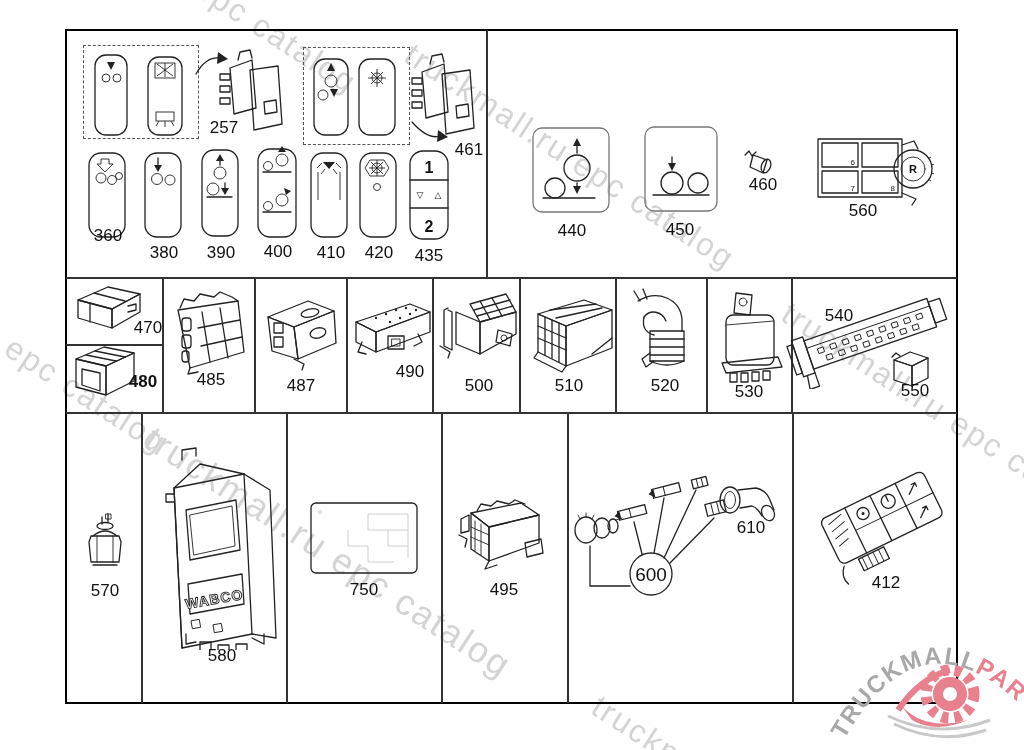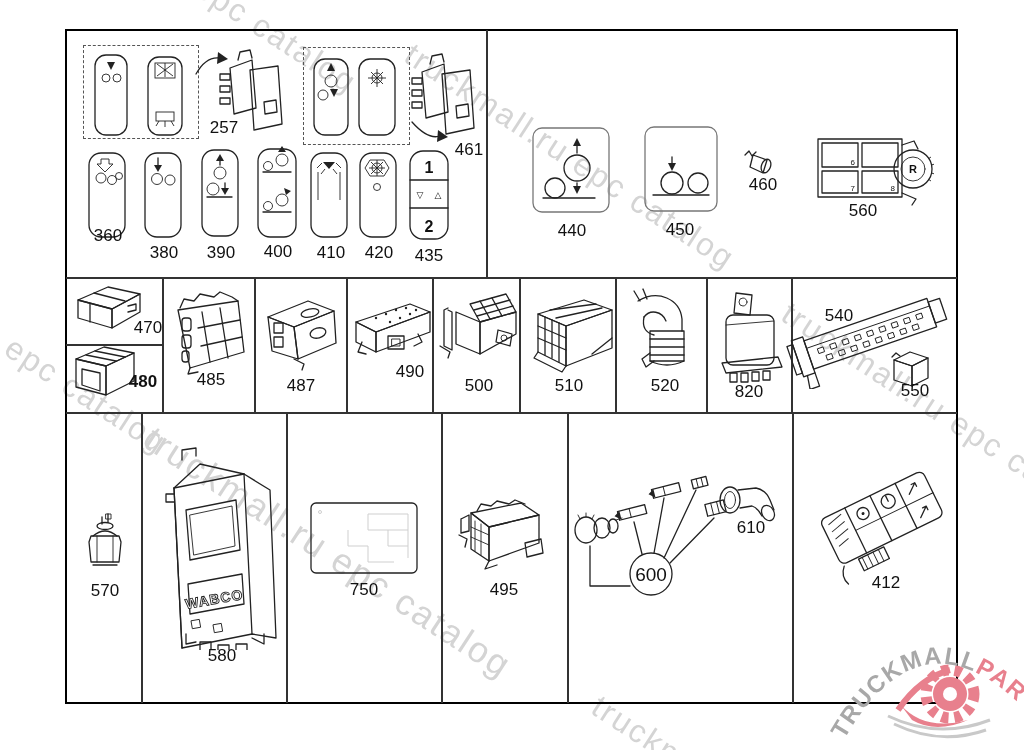--- a/index.html
+++ b/index.html
@@ -641,21 +641,21 @@
   <div class="num" style="left:741px;top:175px;">460</div>
   <div class="num" style="left:841px;top:201px;">560</div>
   <div class="num" style="left:126px;top:318px;">470</div>
   <div class="num" style="left:121px;top:372px;font-weight:bold;">480</div>
   <div class="num" style="left:189px;top:370px;">485</div>
   <div class="num" style="left:279px;top:376px;">487</div>
   <div class="num" style="left:388px;top:362px;">490</div>
   <div class="num" style="left:457px;top:376px;">500</div>
   <div class="num" style="left:547px;top:376px;">510</div>
   <div class="num" style="left:643px;top:376px;">520</div>
-  <div class="num" style="left:727px;top:382px;">820</div>
+  <div class="num" style="left:727px;top:382px;">530</div>
   <div class="num" style="left:817px;top:306px;">540</div>
   <div class="num" style="left:893px;top:381px;">550</div>
   <div class="num" style="left:83px;top:581px;">570</div>
   <div class="num" style="left:200px;top:646px;">580</div>
   <div class="num" style="left:342px;top:580px;">750</div>
   <div class="num" style="left:482px;top:580px;">495</div>
   <div class="num" style="left:729px;top:518px;">610</div>
   <div class="num" style="left:864px;top:573px;">412</div>
 
   <svg id="logo" viewBox="0 0 200 152">

